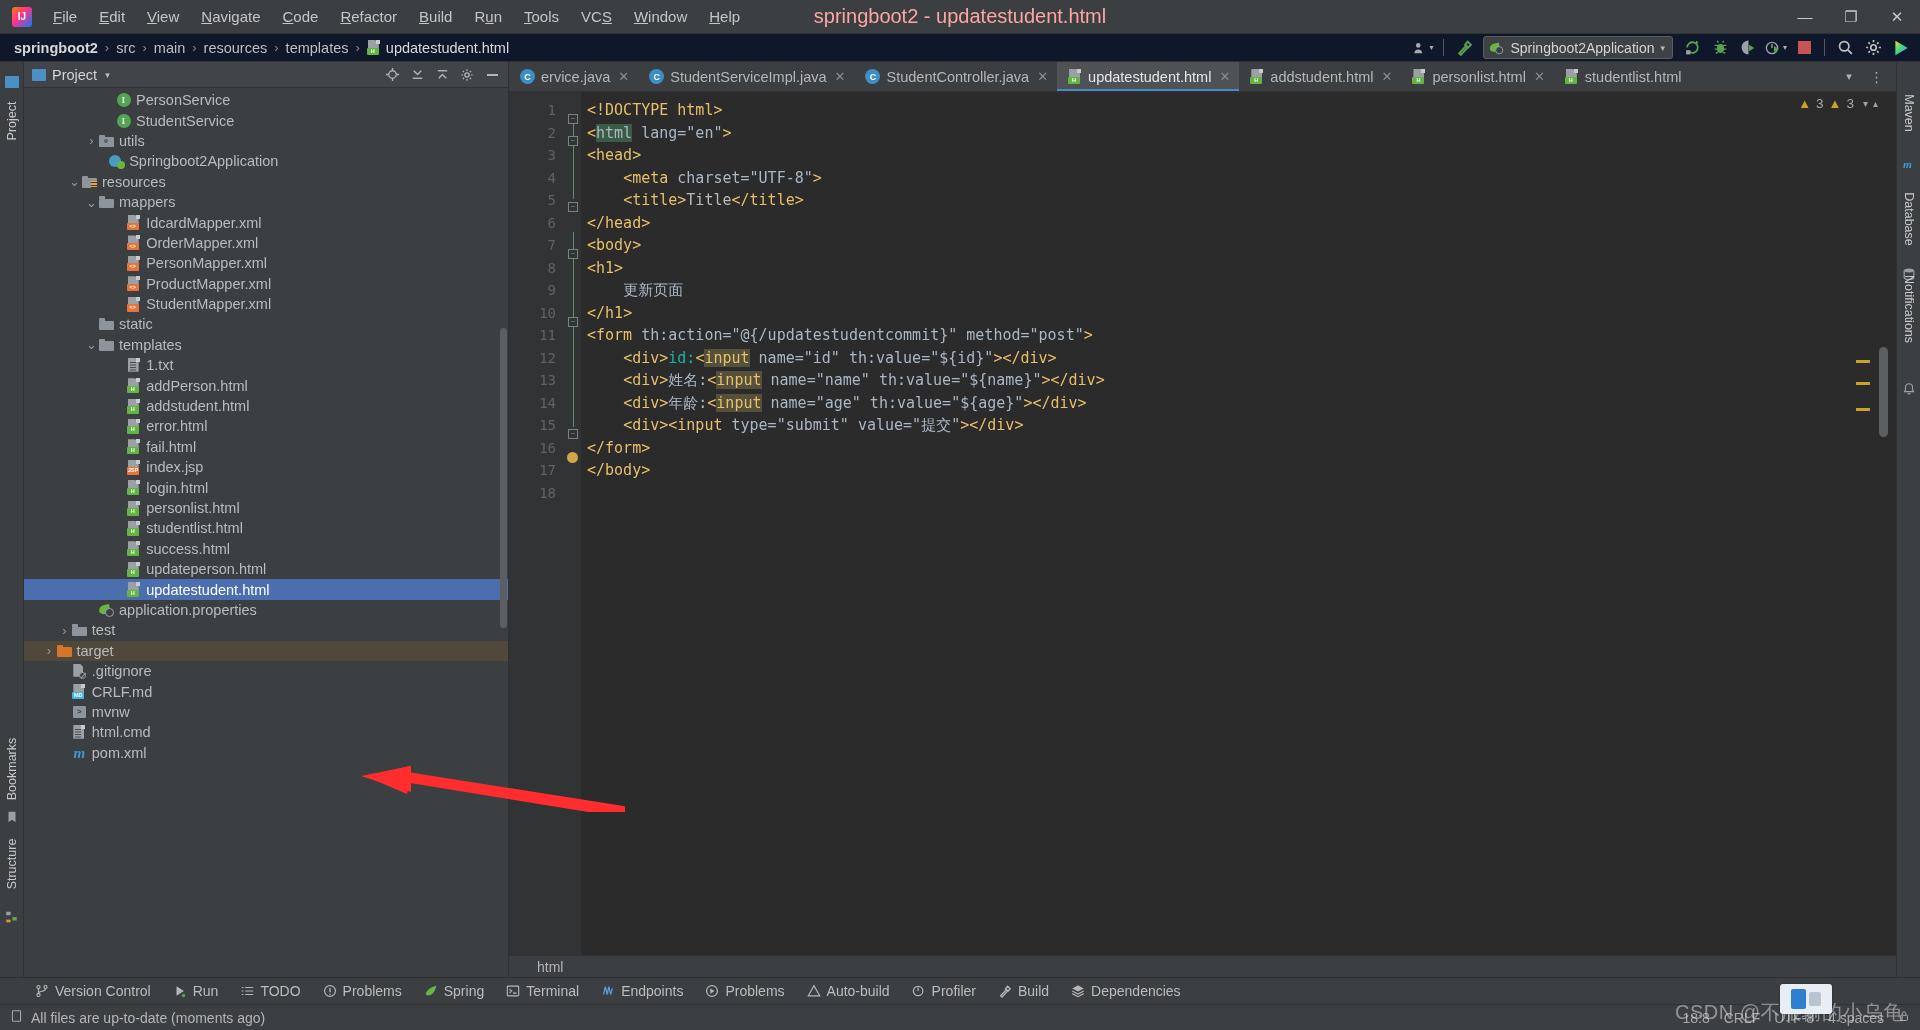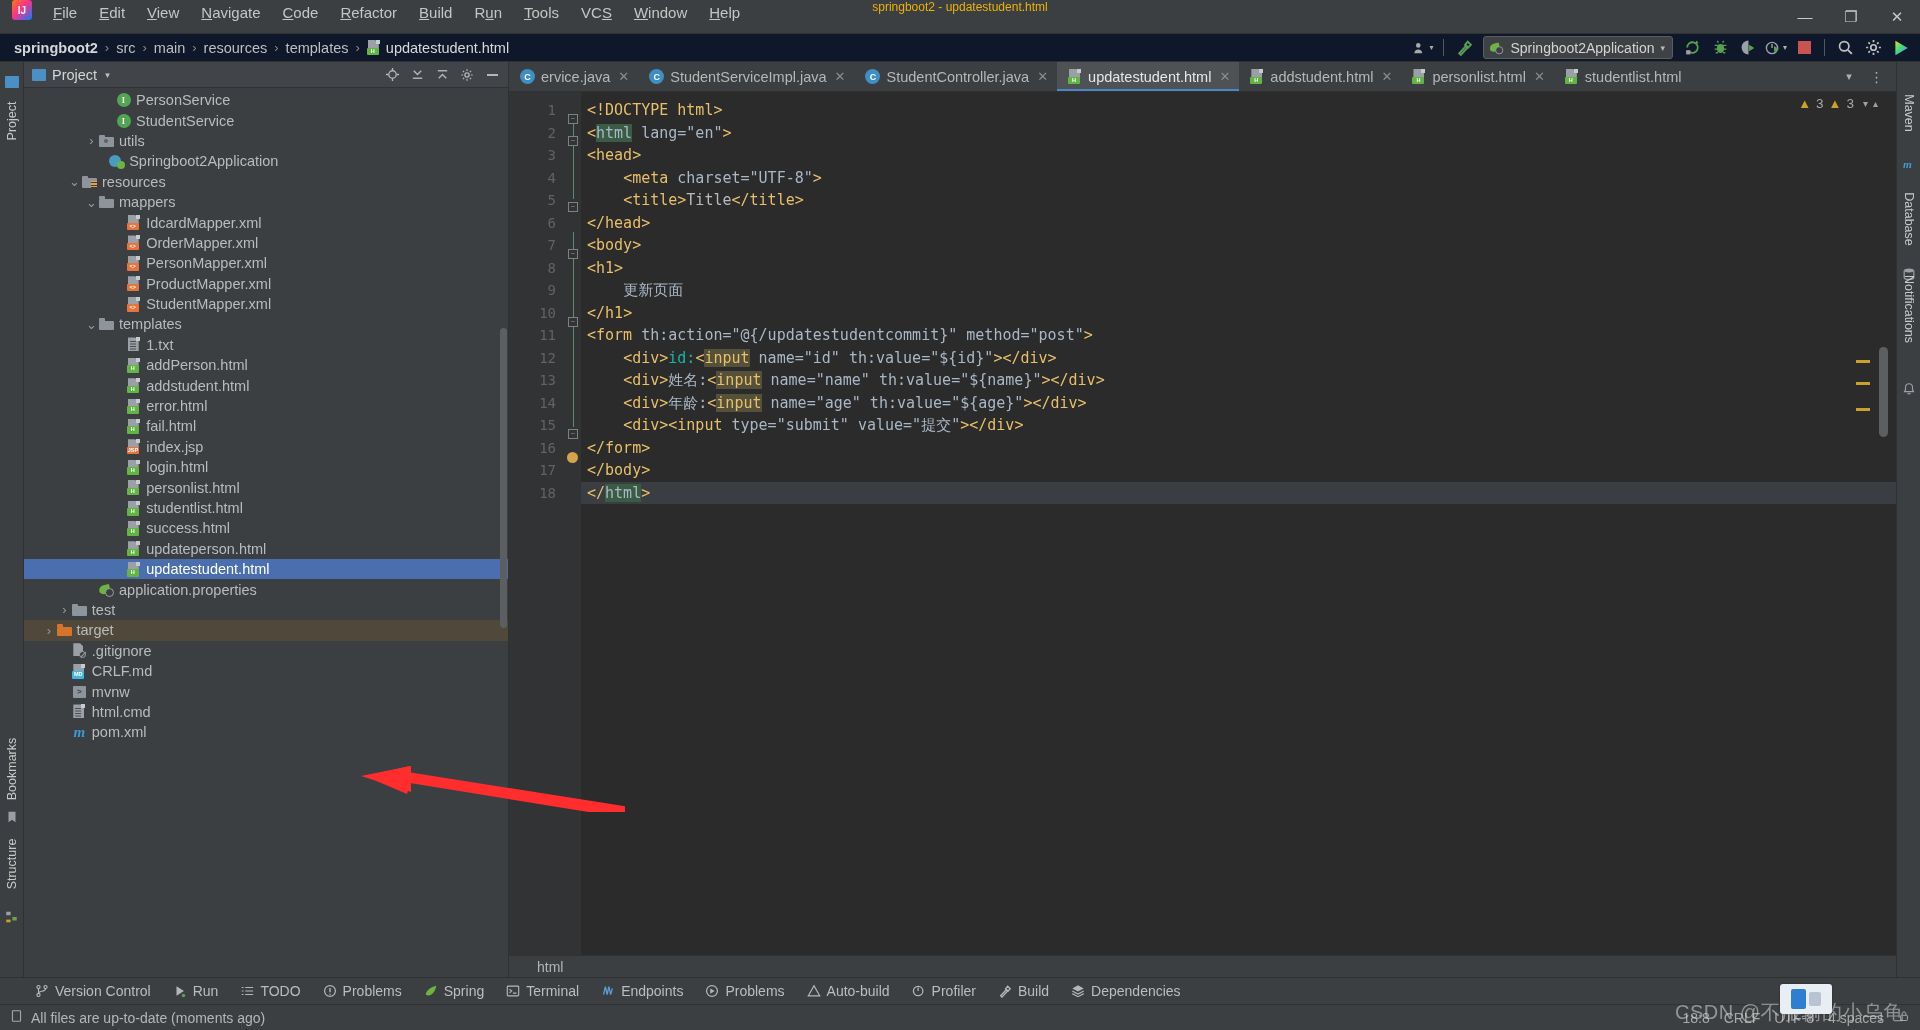--- a/index.html
+++ b/index.html
@@ -8,37 +8,37 @@
     background: #3c3f41;
     font-family: "Liberation Sans", sans-serif;
     overflow: hidden;
     color: #bbbbbb;
     -webkit-font-smoothing: antialiased;
   }
   .app { position: relative; width: 1920px; height: 1030px; display: flex; flex-direction: column; }
 
   
   .titlebar {
-    height: 34px; background: #3c3f41; display: flex; align-items: flex-start;
+    height: 34px; background: #3c3f41; display: flex; align-items: center;
     border-bottom: 1px solid #2f3133; flex: 0 0 34px; position: relative;
   }
   .ij-logo {
     width: 20px; height: 20px; margin: 0 10px 0 12px; border-radius: 3px; flex: 0 0 20px;
     background: linear-gradient(135deg,#f97a12 0%,#ff318c 45%,#087cfa 100%);
     display: flex; align-items: center; justify-content: center;
     font-size: 10px; font-weight: bold; color: #fff; font-family:"Liberation Sans",sans-serif;
   }
   .menu { display: flex; align-items: center; gap: 0px; }
   .menu-item {
     padding: 4px 11px; font-size: 15px; color: #c5c5c5; cursor: default; line-height: 18px;
   }
   .menu-item u { text-decoration: underline; }
   .window-title {
     position: absolute; left: 0; right: 0; text-align: center;
-    font-size: 12px; color: #eab308; pointer-events: none;
+    font-size: 20px; color: #fca5a5; pointer-events: none;
   }
   .win-controls { margin-left: auto; display: flex; align-items: center; z-index:2; }
   .win-btn {
     width: 46px; height: 33px; display: flex; align-items: center; justify-content: center;
     color: #c8c8c8; font-size: 15px;
   }
 
   
   .navbar {
     height: 28px; background: #0f172a; display: flex; align-items: center;
@@ -550,20 +550,30 @@
           <div class="node">
             <span class="arrow" style="margin-left: 88.2px;"></span>
             <span class="nicon">
               <span class="fi">
                 <span class="page"></span>
                 <span class="fold"></span>
                 <span class="badge badge-x">&lt;&gt;</span>
               </span>
             </span>
             <span class="nlabel">StudentMapper.xml</span>
+          </div>
+          <div class="node">
+            <span class="arrow" style="margin-left: 61px;"></span>
+            <span class="nicon">
+              <span class="folder f-gray">
+                <span class="tabf"></span>
+                <span class="bodyf"></span>
+              </span>
+            </span>
+            <span class="nlabel">static</span>
           </div>
           <div class="node">
             <span class="arrow" style="font-size: 13px; margin-left: 61px;">⌄</span>
             <span class="nicon">
               <span class="folder f-gray">
                 <span class="tabf"></span>
                 <span class="bodyf"></span>
               </span>
             </span>
             <span class="nlabel">templates</span>
@@ -893,21 +903,20 @@
             <div class="cline"><span class="t-tag">&lt;h1</span><span class="t-tag">&gt;</span></div>
             <div class="cline">    <span class="t-txt">更新页面</span></div>
             <div class="cline"><span class="t-tag">&lt;/h1</span><span class="t-tag">&gt;</span></div>
             <div class="cline"><span class="t-tag">&lt;form</span><span class="t-txt"> th:action="@{/updatestudentcommit}" method="post"</span><span class="t-tag">&gt;</span></div>
             <div class="cline">    <span class="t-tag">&lt;div</span><span class="t-tag">&gt;</span><span class="t-attr-ns">id:</span><span class="t-tag">&lt;</span><span class="hl-brace t-tag">input</span><span class="t-txt"> name="id" th:value="${id}"</span><span class="t-tag">&gt;</span><span class="t-tag">&lt;/div</span><span class="t-tag">&gt;</span></div>
             <div class="cline">    <span class="t-tag">&lt;div</span><span class="t-tag">&gt;</span><span class="t-txt">姓名:</span><span class="t-tag">&lt;</span><span class="hl-brace t-tag">input</span><span class="t-txt"> name="name" th:value="${name}"</span><span class="t-tag">&gt;</span><span class="t-tag">&lt;/div</span><span class="t-tag">&gt;</span></div>
             <div class="cline">    <span class="t-tag">&lt;div</span><span class="t-tag">&gt;</span><span class="t-txt">年龄:</span><span class="t-tag">&lt;</span><span class="hl-brace t-tag">input</span><span class="t-txt"> name="age" th:value="${age}"</span><span class="t-tag">&gt;</span><span class="t-tag">&lt;/div</span><span class="t-tag">&gt;</span></div>
             <div class="cline">    <span class="t-tag">&lt;div</span><span class="t-tag">&gt;</span><span class="t-tag">&lt;input</span><span class="t-txt"> type="submit" value="提交"</span><span class="t-tag">&gt;</span><span class="t-tag">&lt;/div</span><span class="t-tag">&gt;</span></div>
             <div class="cline"><span class="t-tag">&lt;/form</span><span class="t-tag">&gt;</span></div>
             <div class="cline"><span class="t-tag">&lt;/body</span><span class="t-tag">&gt;</span></div>
-            <div class="cline hl-caret"><span class="t-tag">&lt;/</span><span class="hl-ident">html</span><span class="t-tag">&gt;</span></div>
           </div>
 
         <div class="inspect">
           <span class="warn-tri">▲</span>
           <span>3</span>
           <span class="err-tri">▲</span>
           <span>3</span>
           <span style="font-size:10px;color:#a0a0a0;margin-left:4px;">▾</span>
           <span style="font-size:10px;color:#a0a0a0;">▴</span>
         </div>

